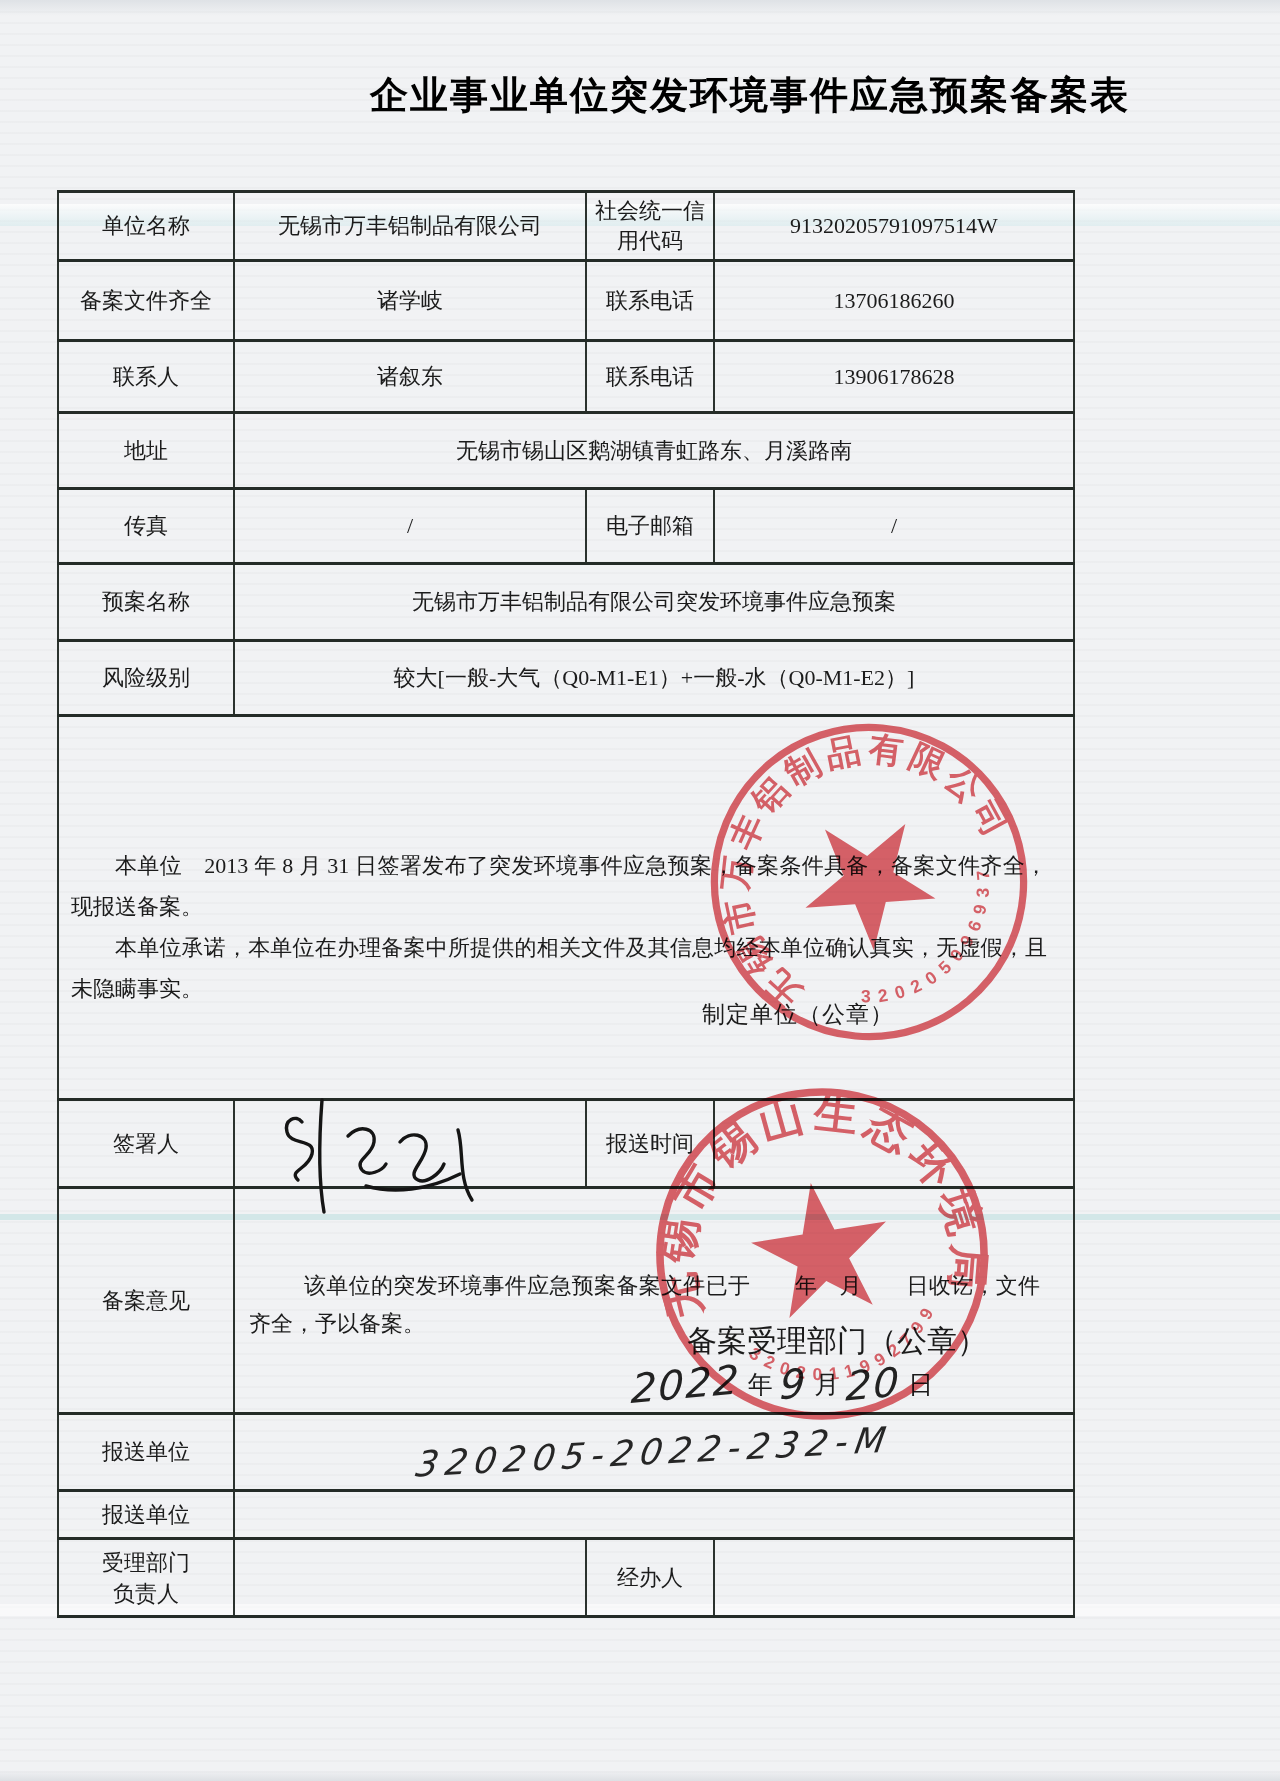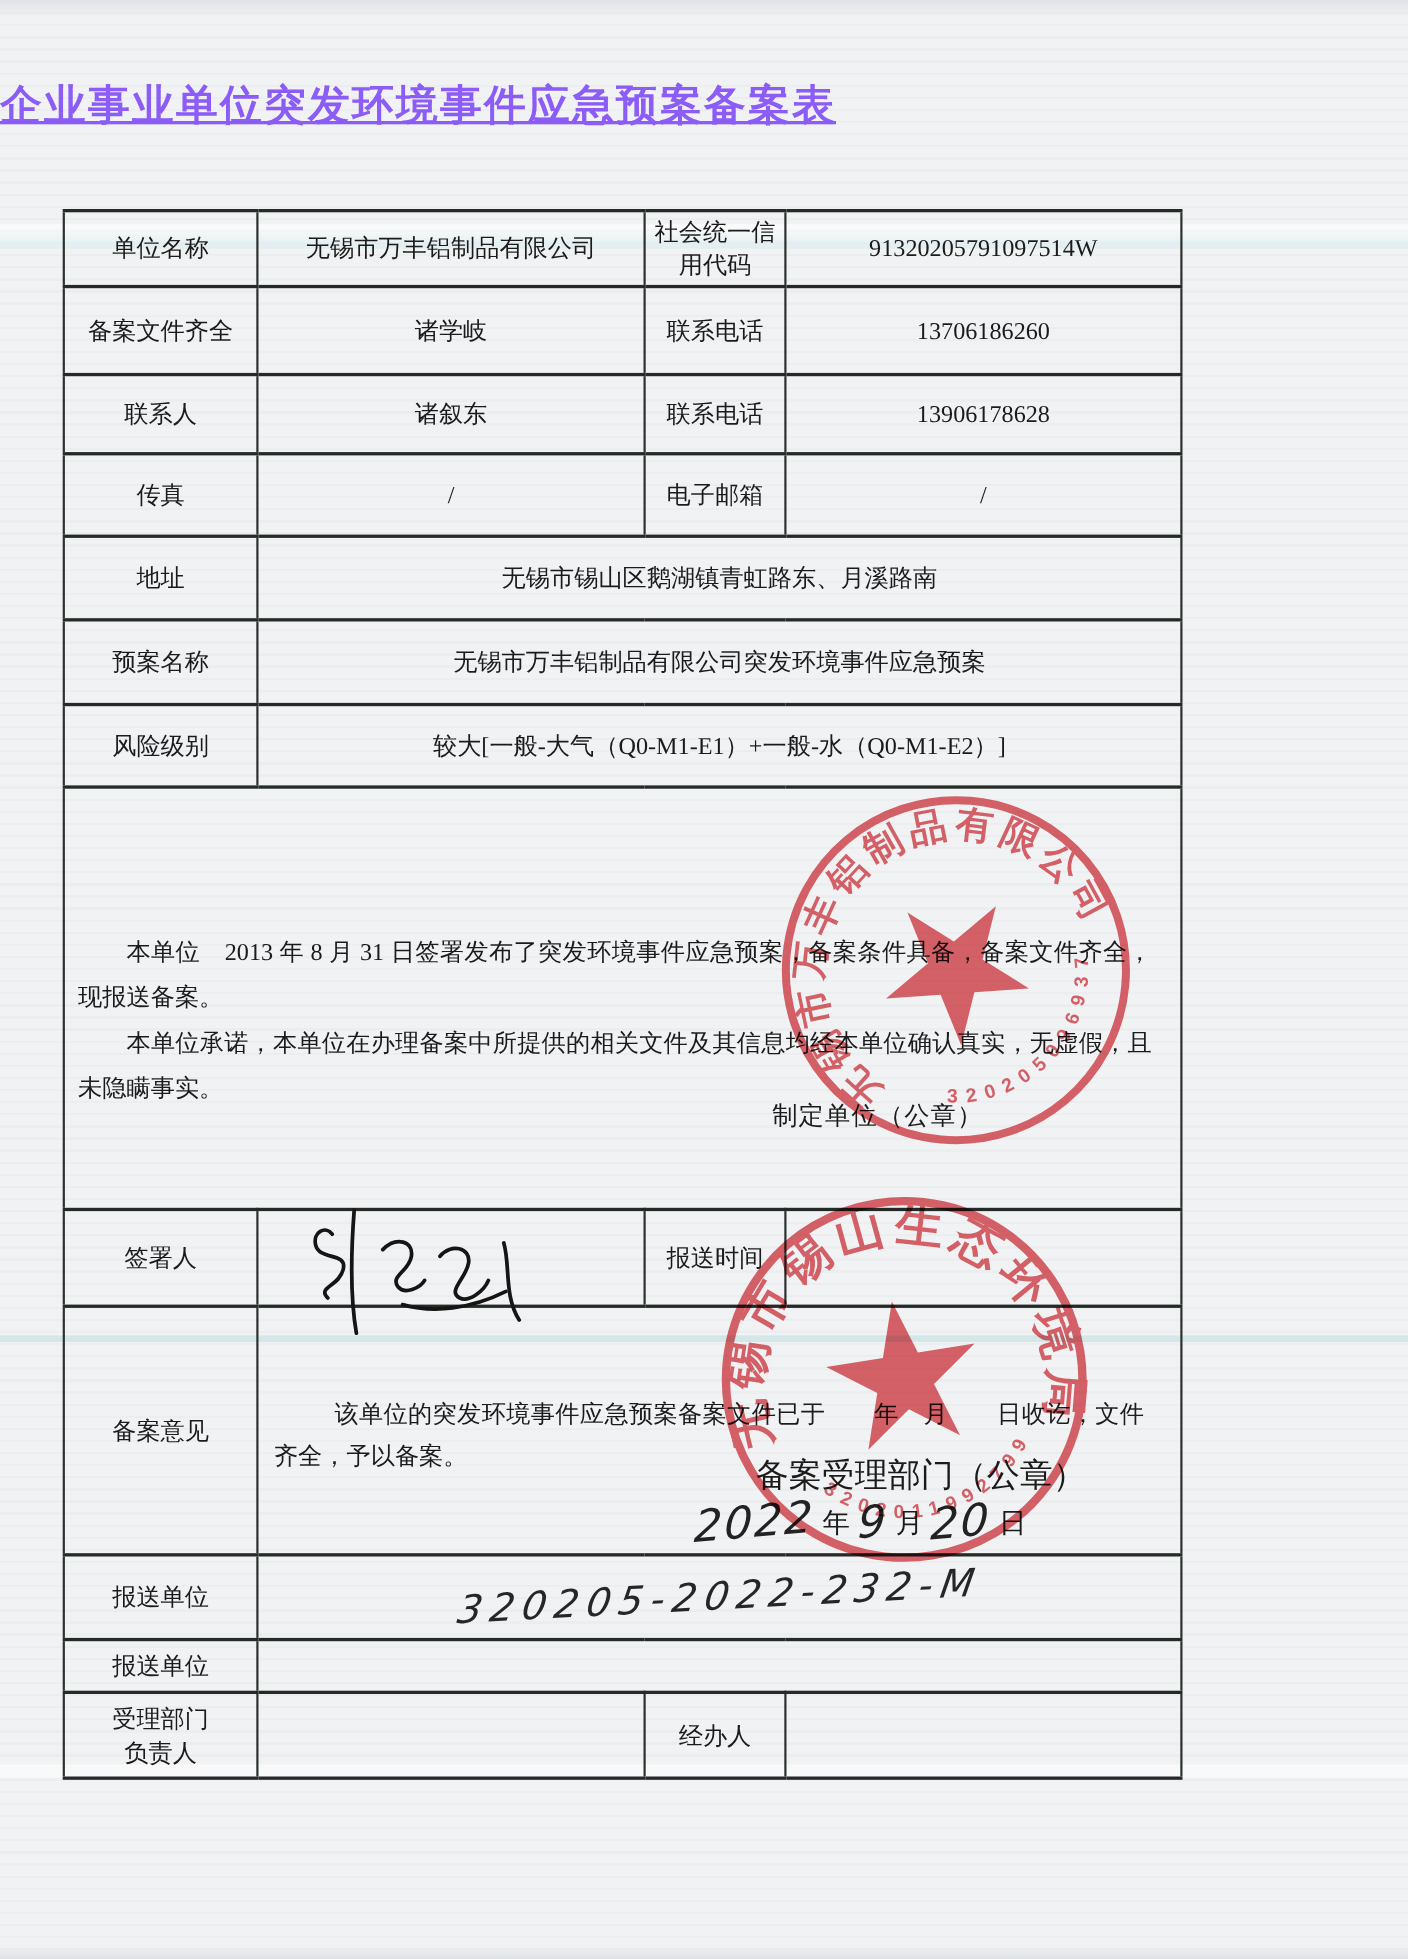--- a/index.html
+++ b/index.html
@@ -7,23 +7,23 @@
   .page{position:relative;width:1280px;height:1781px;background:#f1f2f4;overflow:hidden;}
   .page::before{content:"";position:absolute;inset:0;z-index:2;pointer-events:none;
     background:repeating-linear-gradient(180deg, rgba(0,0,0,0.018) 0 2px, rgba(255,255,255,0.02) 2px 6px, transparent 6px 11px);}
   .band{position:absolute;left:0;width:1280px;z-index:2;pointer-events:none;}
   .band0{top:0;height:16px;background:linear-gradient(180deg,#dfe2e6,rgba(255,255,255,0));}
   .band1{top:204px;height:22px;background:linear-gradient(180deg,rgba(255,255,255,0.75),rgba(186,226,230,0.30));}
   .band2{top:1214px;height:6px;background:rgba(142,206,204,0.30);}
   .band3{top:1604px;height:12px;background:rgba(255,255,255,0.55);}
   .band4{top:1770px;height:11px;background:linear-gradient(0deg,#dde0e4,rgba(255,255,255,0));}
 
-  .title{position:absolute;top:70px;left:0;width:1130px;margin:0;text-align:left;
-    font-family:"Liberation Sans",sans-serif;font-weight:900;font-size:38px;color:#8b5cf6;
-    letter-spacing:2px;z-index:3;text-decoration:underline;}
+  .title{position:absolute;top:70px;left:0;width:1130px;margin:0;text-align:right;
+    font-family:"Liberation Sans",sans-serif;font-weight:900;font-size:38px;color:#000000;
+    letter-spacing:2px;z-index:3;}
 
   table.form{position:absolute;left:57px;top:190px;width:1016px;border-collapse:collapse;
     table-layout:fixed;z-index:3;color:#1b1b1b;}
   table.form td{border-left:2px solid #2b322e;border-right:2px solid #2b322e;
     border-top:3px solid #242b27;border-bottom:3px solid #242b27;
     font-size:22px;text-align:center;vertical-align:middle;padding:0;overflow:visible;}
   td.lbl{padding:0 10px;}
   td.wrapcode{padding:0 14px;line-height:30px;}
   td.val{padding:0 6px;}
   td.decl{text-align:left;vertical-align:top;position:relative;font-size:23px;}
@@ -78,29 +78,29 @@
         <td class="val">诸学岐</td>
         <td class="lbl">联系电话</td>
         <td class="val">13706186260</td>
       </tr>
       <tr style="height:72px">
         <td class="lbl">联系人</td>
         <td class="val">诸叙东</td>
         <td class="lbl">联系电话</td>
         <td class="val">13906178628</td>
       </tr>
+      <tr style="height:76px">
+        <td class="lbl">地址</td>
+        <td class="val" colspan="3">无锡市锡山区鹅湖镇青虹路东、月溪路南</td>
+      </tr>
       <tr style="height:75px">
         <td class="lbl">传真</td>
         <td class="val">/</td>
         <td class="lbl">电子邮箱</td>
         <td class="val">/</td>
-      </tr>
-      <tr style="height:76px">
-        <td class="lbl">地址</td>
-        <td class="val" colspan="3">无锡市锡山区鹅湖镇青虹路东、月溪路南</td>
       </tr>
       <tr style="height:77px">
         <td class="lbl">预案名称</td>
         <td class="val" colspan="3">无锡市万丰铝制品有限公司突发环境事件应急预案</td>
       </tr>
       <tr style="height:75px">
         <td class="lbl">风险级别</td>
         <td class="val" colspan="3">较大[一般-大气（Q0-M1-E1）+一般-水（Q0-M1-E2）]</td>
       </tr>
       <tr style="height:384px">

